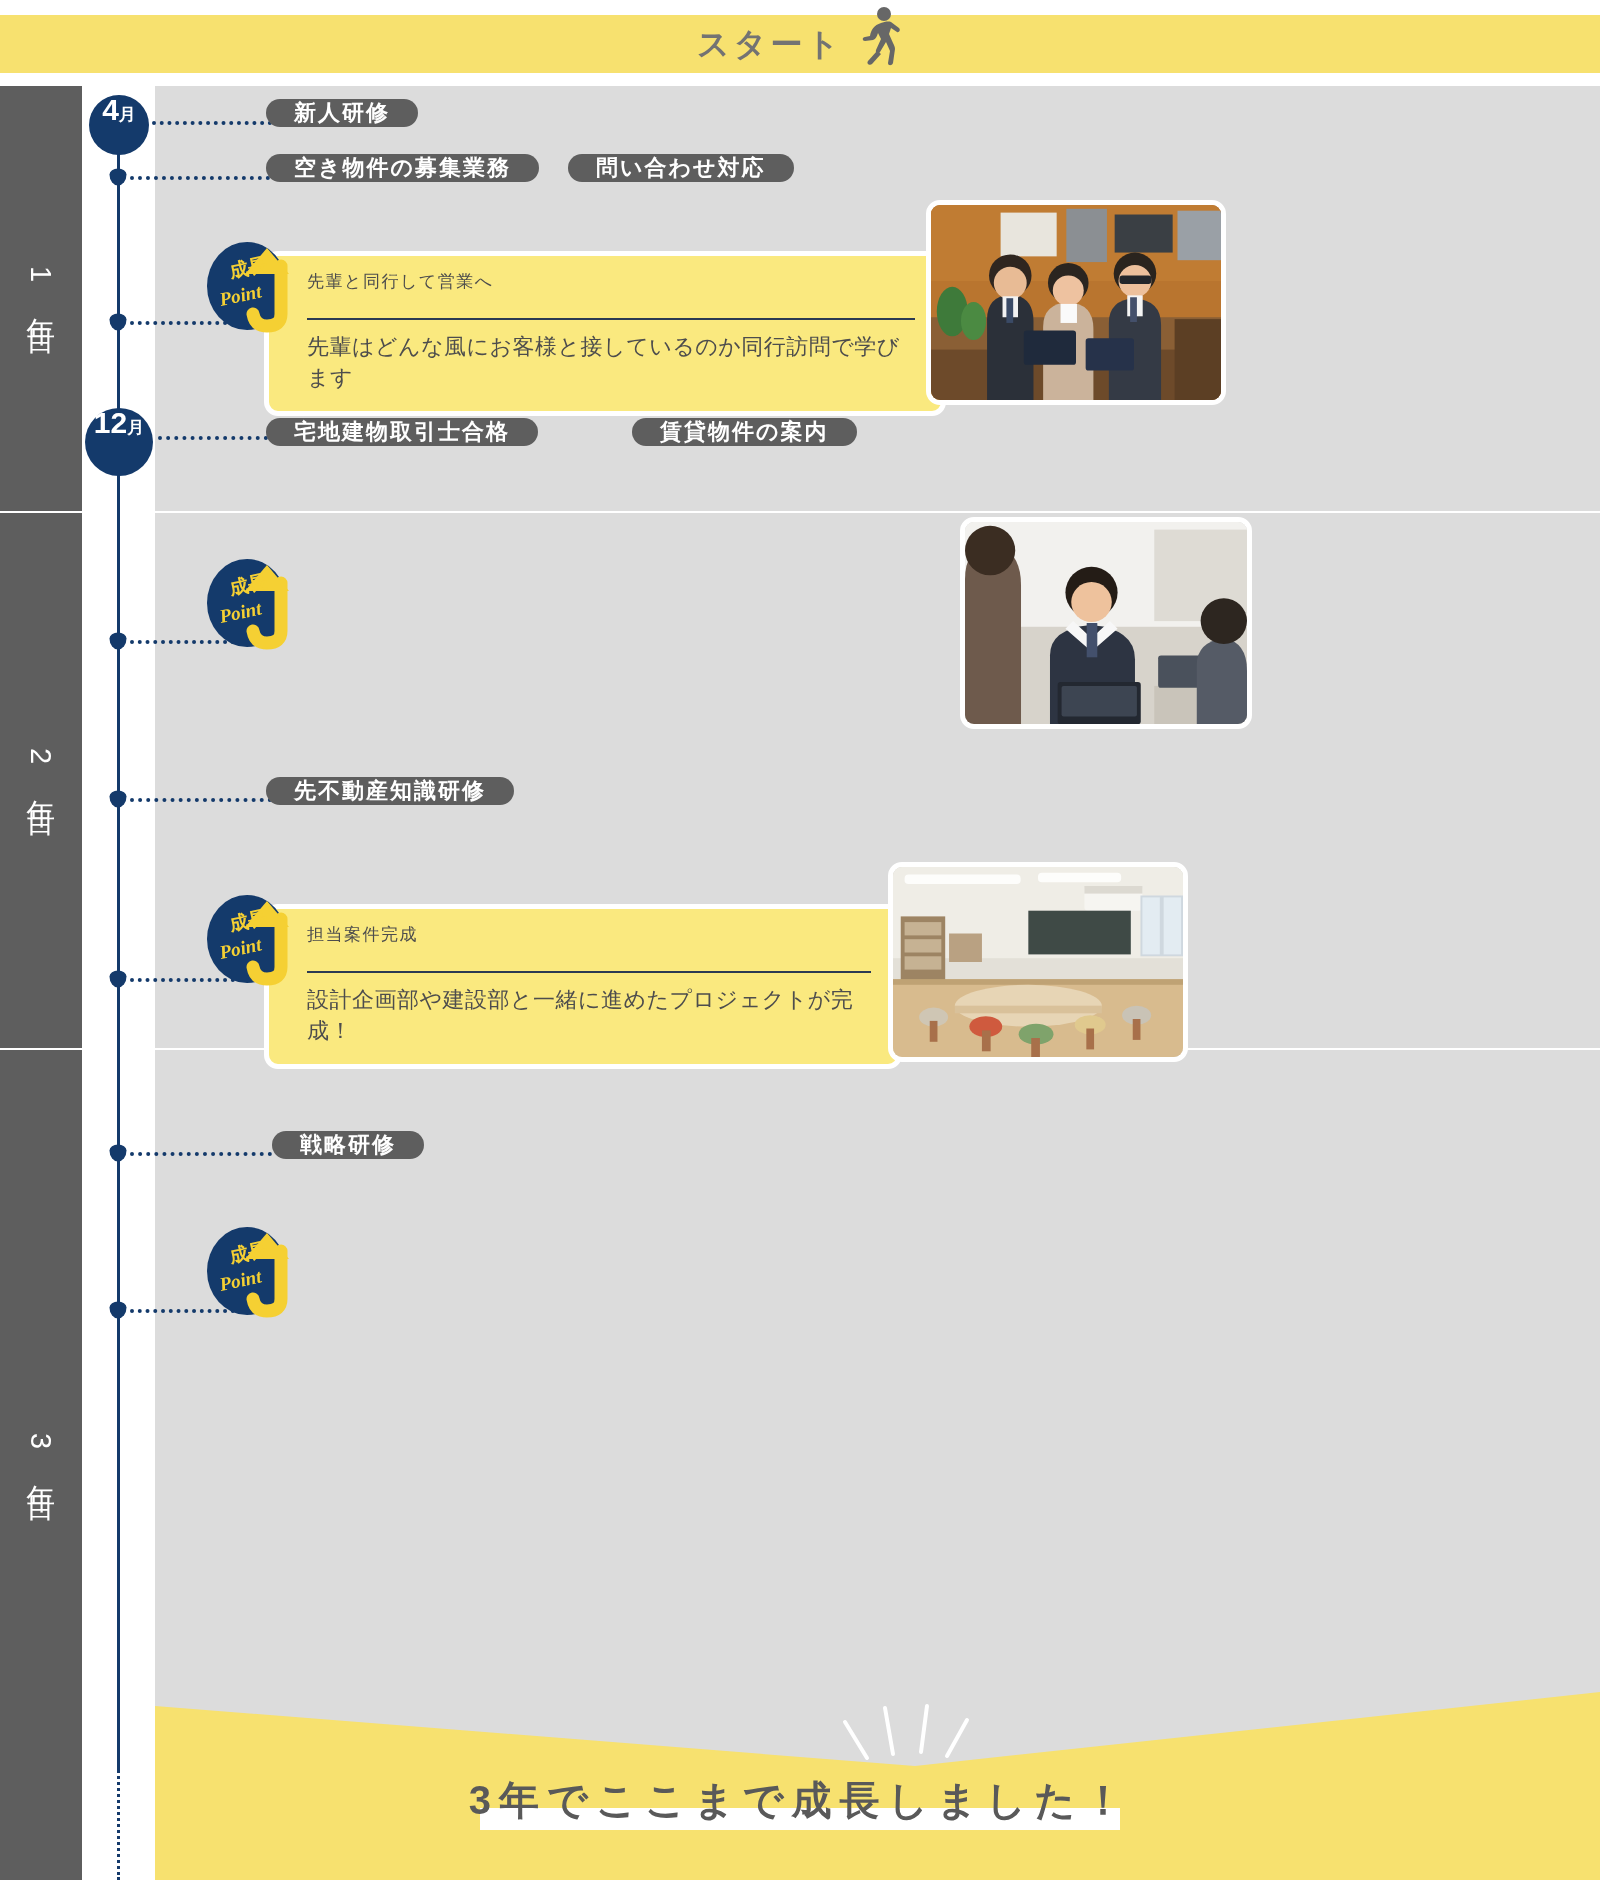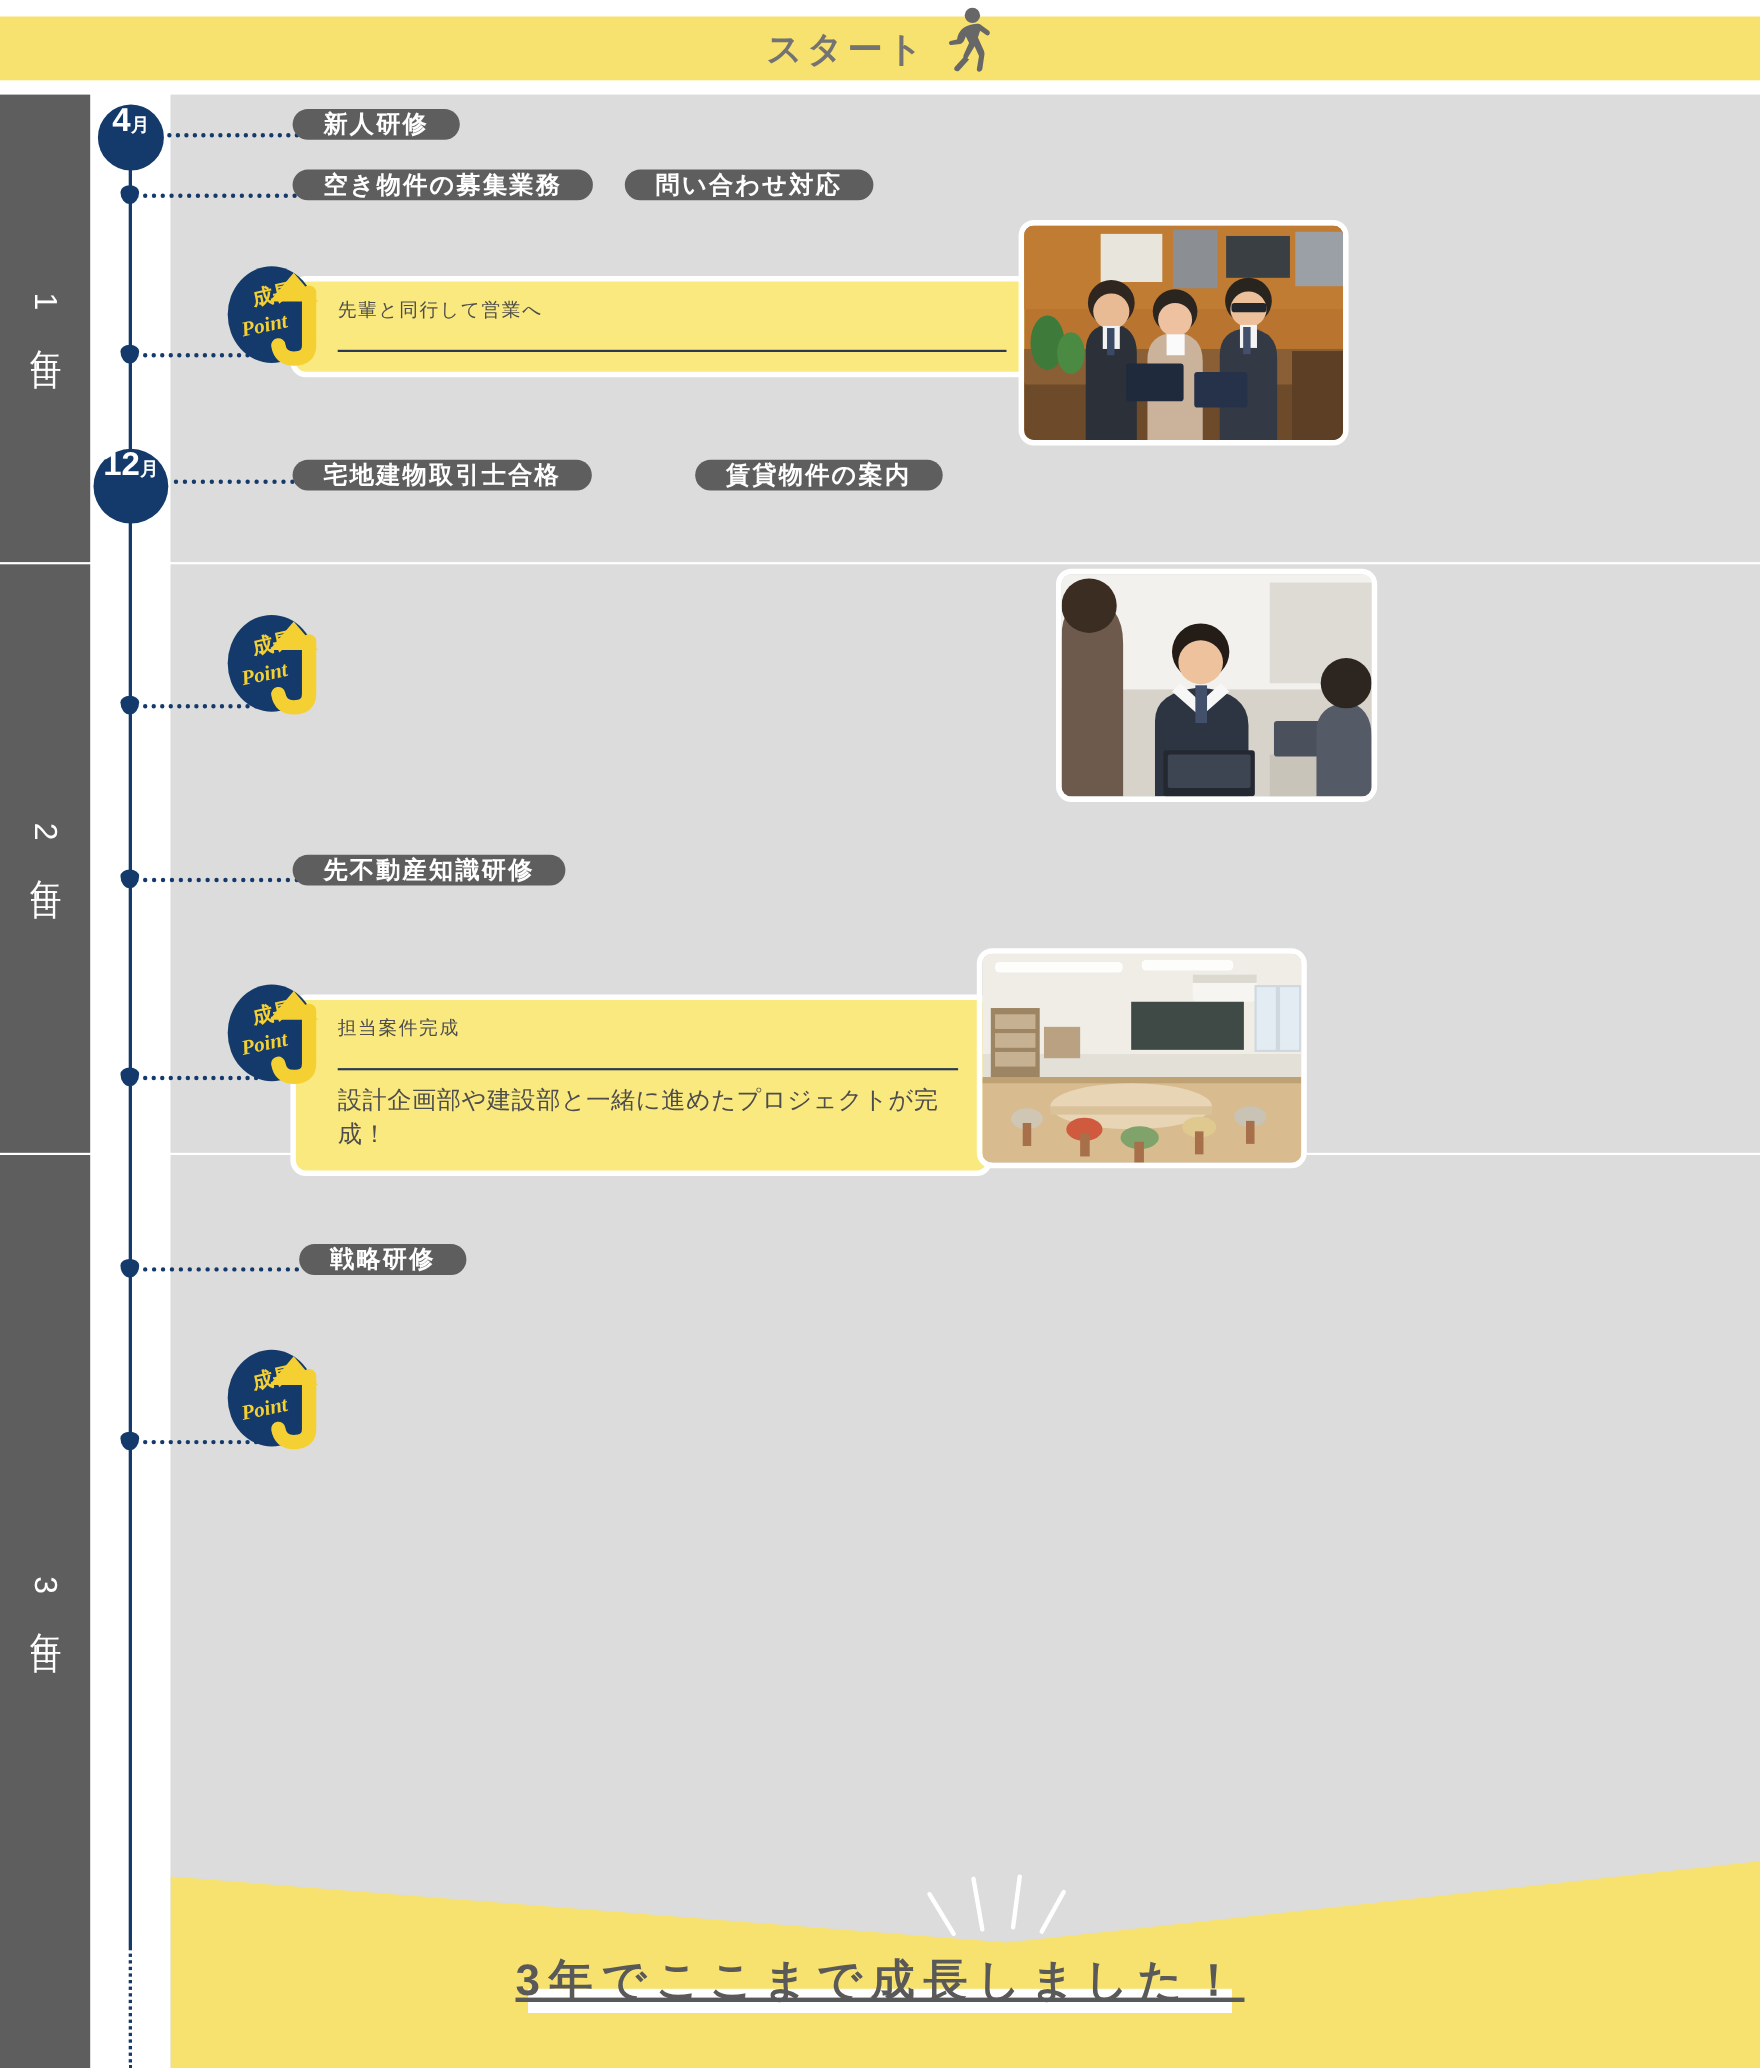--- a/index.html
+++ b/index.html
@@ -128,21 +128,20 @@
   .photo svg { display: block; width: 100%; height: 100%; }
 
   
   .bottom-banner { position: absolute; left: 155px; bottom: 0; width: 1445px; height: 210px; z-index: 12; }
   .banner-text {
     position: absolute; left: 0; right: 0; bottom: 52px;
     text-align: center;
     font-size: 40px; font-weight: 700; color: #595959;
     letter-spacing: 8px;
     z-index: 14;
-    text-decoration: underline;
   }
   .banner-hl {
     position: absolute; left: 50%; transform: translateX(-50%);
     bottom: 50px; width: 640px; height: 22px;
     background: #ffffff; z-index: 13;
   }
 </style>
 </head>
 <body>
 
@@ -234,20 +233,21 @@
       <rect x="203" y="95" width="16" height="22" fill="#f4f4f4"></rect>
       <rect x="206" y="97" width="7" height="26" fill="#44506b"></rect>
       <rect x="96" y="132" width="54" height="36" rx="3" fill="#1f2a3c"></rect>
       <rect x="160" y="140" width="50" height="34" rx="3" fill="#26324a"></rect>
       <rect x="252" y="120" width="48" height="85" fill="#5c3f24"></rect>
     </svg>
   </div>
 
   <div class="gp-card" style="left:264px; top:251px; width:682px;">
     <div class="gp-title">先輩と同行して営業へ</div>
+    <div class="gp-body">先輩はどんな風にお客様と接しているのか同行訪問で学びます</div>
   </div>
   <svg class="gp-badge" style="left:205px; top:230px;" viewBox="0 0 96 104">
     <ellipse cx="42" cy="56" rx="40" ry="44" fill="#143a6b"></ellipse>
     <path d="M48 92 L60 86 L56 100 Z" fill="#143a6b"></path>
     <path d="M76 36 L76 84 Q76 96 62 96 Q50 96 48 84" stroke="#f5d033" stroke-width="13" fill="none" stroke-linecap="round"></path>
     <path d="M62 18 L84 44 L40 44 Z" fill="#f5d033"></path>
     <text x="26" y="48" fill="#f5d033" font-size="19" font-weight="700" font-family="'Liberation Sans',sans-serif" transform="rotate(-12 26 48)">成長</text>
     <text x="16" y="76" fill="#f5d033" font-size="19" font-style="italic" font-weight="700" font-family="'Liberation Serif',serif" transform="rotate(-12 16 76)">Point</text>
   </svg>
 

